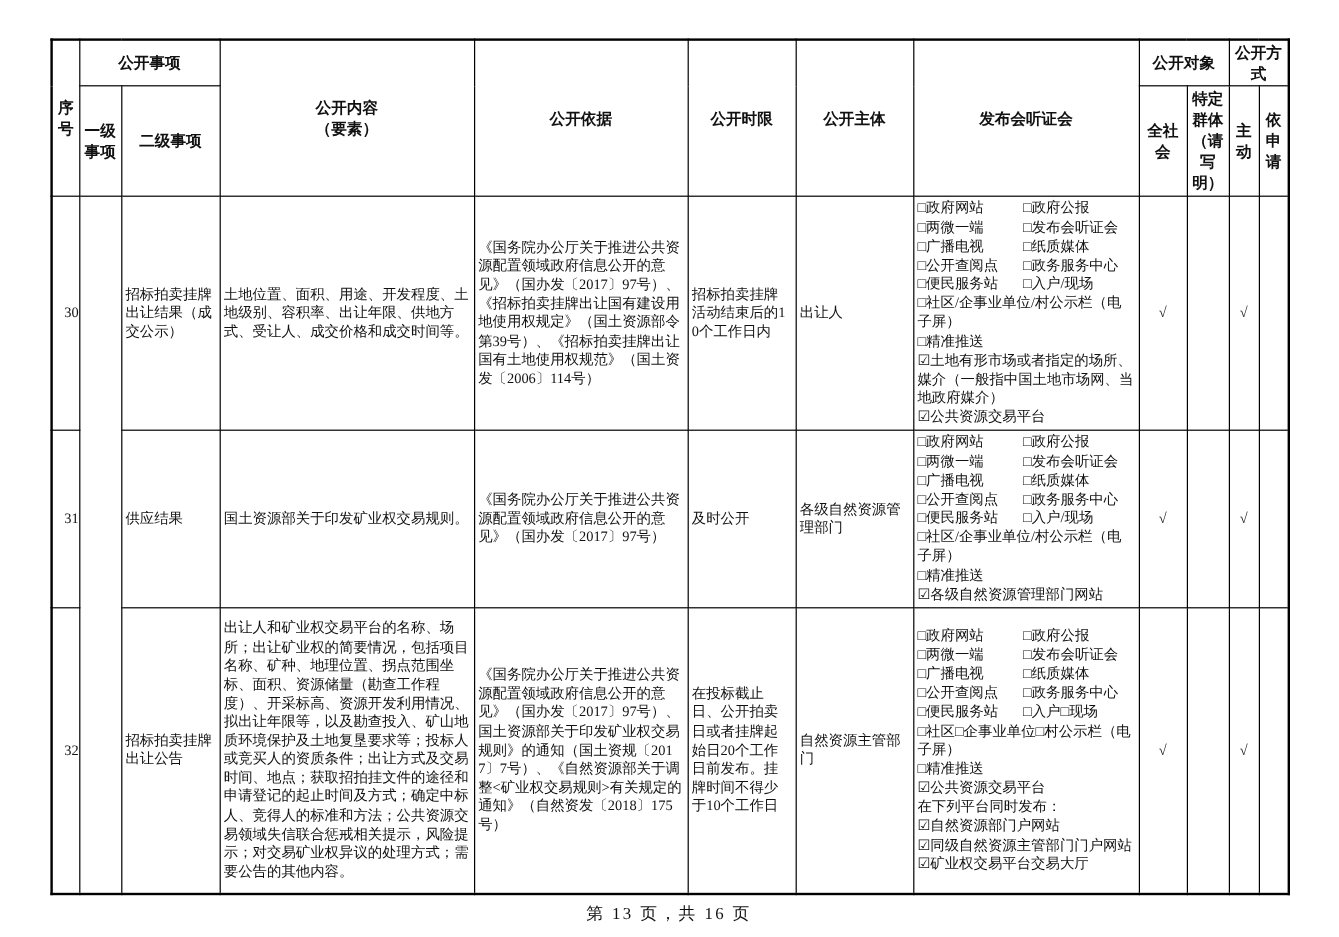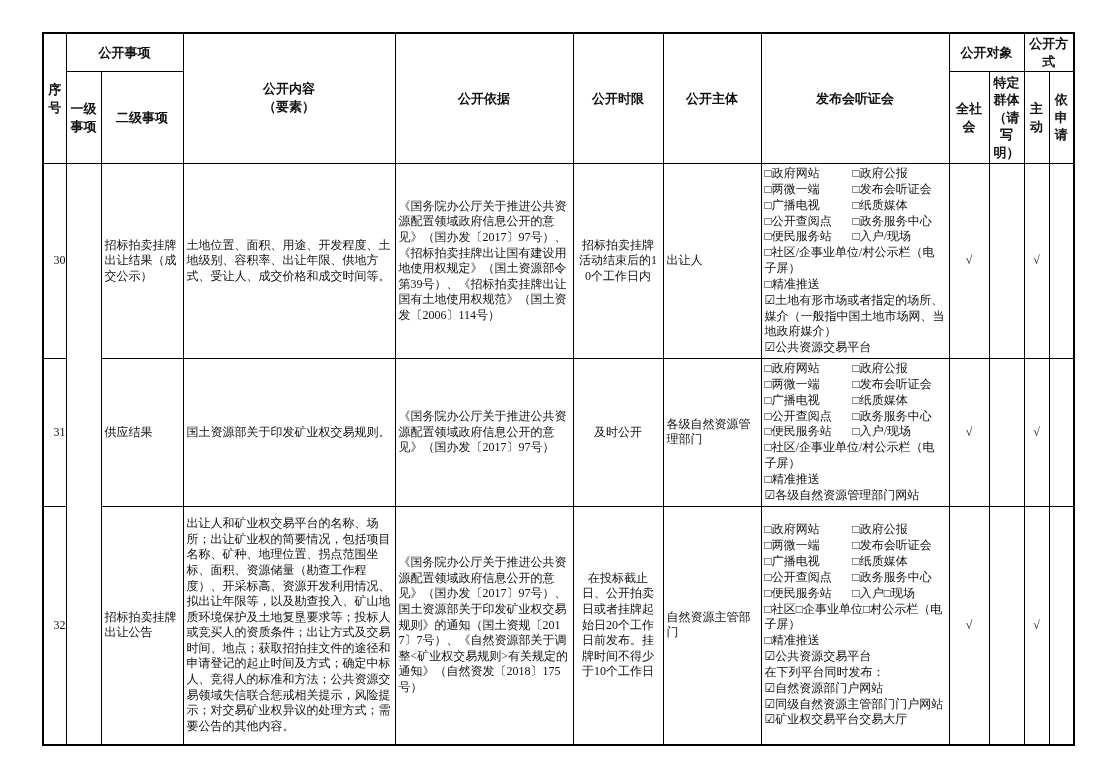--- a/index.html
+++ b/index.html
@@ -32,24 +32,24 @@
     word-break: break-all;
     overflow: hidden;
   }
   th {
     font-weight: bold;
     font-size: 13px;
     text-align: center;
     line-height: 1.35;
     padding: 1px 2px;
   }
-  th.prewrap { white-space: pre-line; font-family: Liberation Mono, monospace; }
+  th.prewrap { white-space: pre-line; }
   td { font-size: 12px; line-height: 1.3; }
   td.num { text-align: right; padding: 0; }
-  td.center { text-align: center; }
+  td.center { }
   td.left { text-align: left; }
   td.check { text-align: center; font-size: 12px; padding: 0; }
   tr.hA { height: 35px; }
   tr.hB { height: 92px; }
   tr.r30 { height: 195px; }
   tr.r31 { height: 134px; }
   tr.r32 { height: 239px; }
   .ch { font-size: 12px; line-height: 1.32; }
   .pair { display: flex; }
   .pl { display: inline-block; width: 88px; flex: 0 0 88px; }
@@ -223,14 +223,15 @@
           <div>☑矿业权交易平台交易大厅</div>
         </td>
         <td class="check">√</td>
         <td class="check"></td>
         <td class="check">√</td>
         <td class="check"></td>
       </tr>
     </tbody>
   </table>
 
+  <div class="footer">第 13 页，共 16 页</div>
 
 </div>
 
 </body></html>

